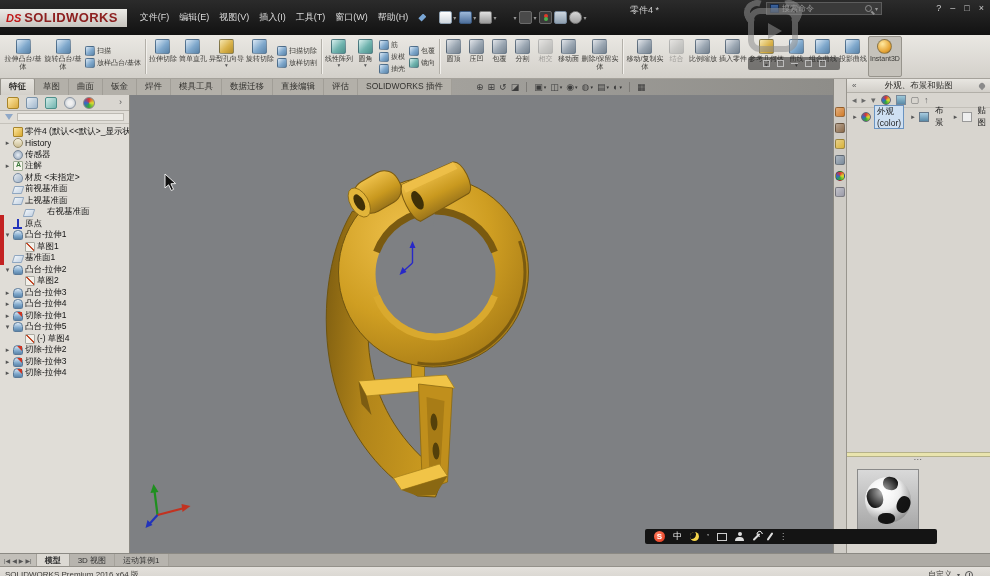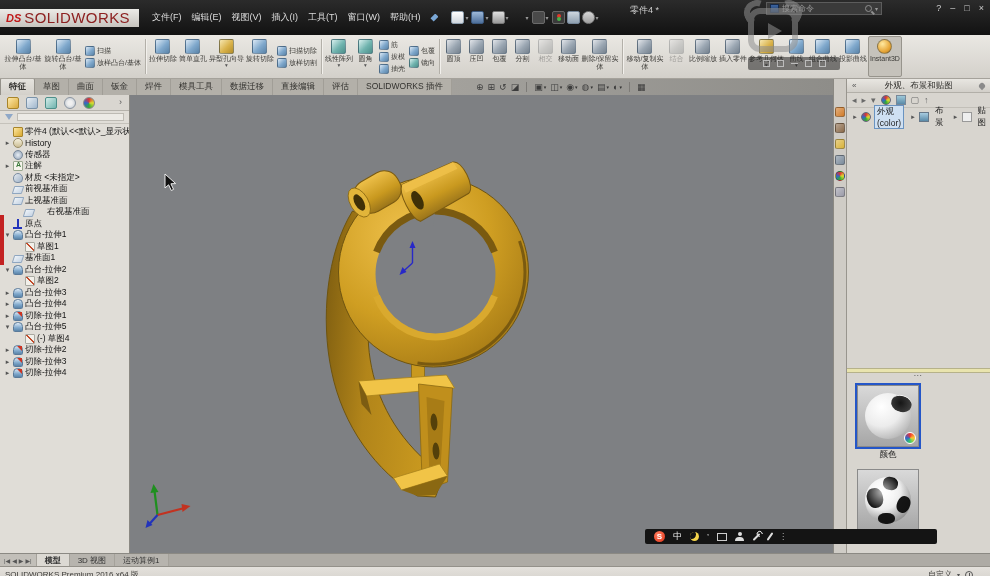--- a/index.html
+++ b/index.html
@@ -4,21 +4,21 @@
 <style>
   *{box-sizing:border-box;margin:0;padding:0}
   html,body{width:990px;height:576px;overflow:hidden}
   body{font-family:"Liberation Sans","DejaVu Sans",sans-serif;background:#000;position:relative}
   .app{position:absolute;inset:0;background:#d6d3cd}
 
   
   .titlebar{height:35px;background:linear-gradient(#2b2b2b,#121212);display:flex;align-items:center;position:relative;color:#ddd}
   .logo-chip{height:18px;background:linear-gradient(#ecebe7,#c7c4be);display:flex;align-items:center;padding:0 9px 0 6px;gap:3px}
   .logo-ds{color:#c01818;font-weight:bold;font-style:italic;font-size:11px;line-height:10px}
-  .logo-tx{color:#8d2020;font-weight:normal;font-size:15px;letter-spacing:.4px}
+  .logo-tx{color:#8d2020;font-weight:bold;font-size:13px;letter-spacing:.4px}
   .menus{display:flex;margin-left:8px}
   .menu-item{font-size:9px;color:#dcdcdc;padding:14px 5px;white-space:nowrap}
   .pin{width:8px;height:8px;background:#7aa7d6;clip-path:polygon(0 60%,60% 0,100% 40%,40% 100%);margin:0 5px}
   .qbar{display:flex;align-items:center;margin-left:6px}
   .qi{width:13px;height:13px;margin-left:2px;border-radius:2px;display:inline-flex;align-items:center;justify-content:center;font-size:9px;color:#cfd6dd}
   .qc{font-size:6px;color:#999;margin:0 1px}
   .qi-new-document{background:linear-gradient(#fff,#cfd6dd);border:1px solid #8fa0b0}
   .qi-save{background:linear-gradient(#9db8d8,#4d6f9b);border:1px solid #3c5a80}
   .qi-print{background:linear-gradient(#e0e0e0,#9a9a9a);border:1px solid #777}
   .qi-undo{color:#8fb4dc}
@@ -677,28 +677,20 @@
             <span class="tw">▸</span>
             <span class="tpi tpi-decal"></span>
             <span class="lblbox">贴图</span>
           </div>
         </div>
       <div class="tp-space"></div>
       <div class="tp-sash"></div>
       <div class="tp-dots">⋯</div>
       <div class="tp-thumbs" id="tpthumbs">
           <div class="thumb">
-            <div class="tile selected">
-              <div class="sphere"></div>
-              <div class="hole"></div>
-              <div class="badge"></div>
-            </div>
-            <div class="thumb-label">颜色</div>
-          </div>
-          <div class="thumb">
             <div class="tile">
               <div class="sphere"></div>
               <div class="patch" style="left: 9px; top: 18px; width: 16px; height: 20px; transform: rotate(-15deg);"></div>
               <div class="patch" style="left: 25px; top: 7px; width: 15px; height: 13px; transform: rotate(10deg);"></div>
               <div class="patch" style="right: 8px; top: 26px; width: 13px; height: 17px; transform: rotate(20deg);"></div>
               <div class="patch" style="left: 20px; bottom: 6px; width: 17px; height: 11px;"></div>
               <div class="shade"></div>
             </div>
             <div class="thumb-label">纹理</div>
           </div>

